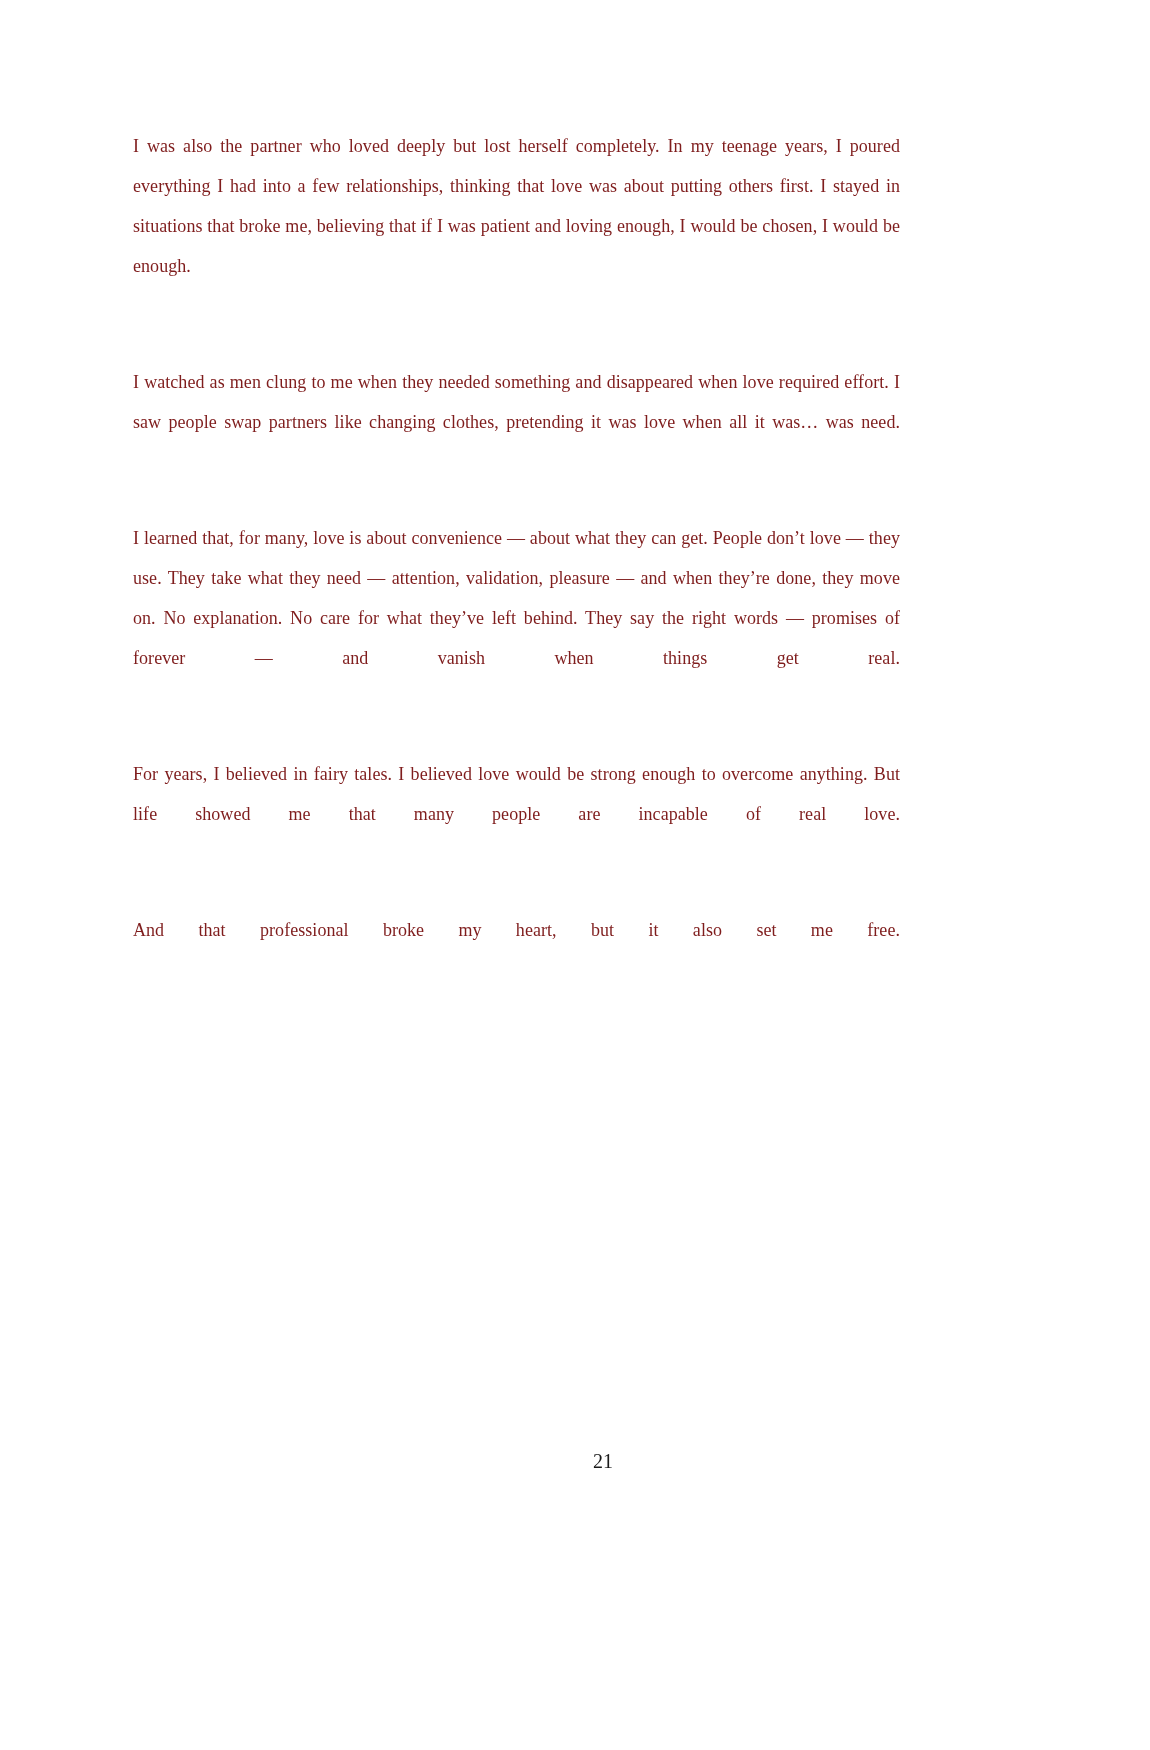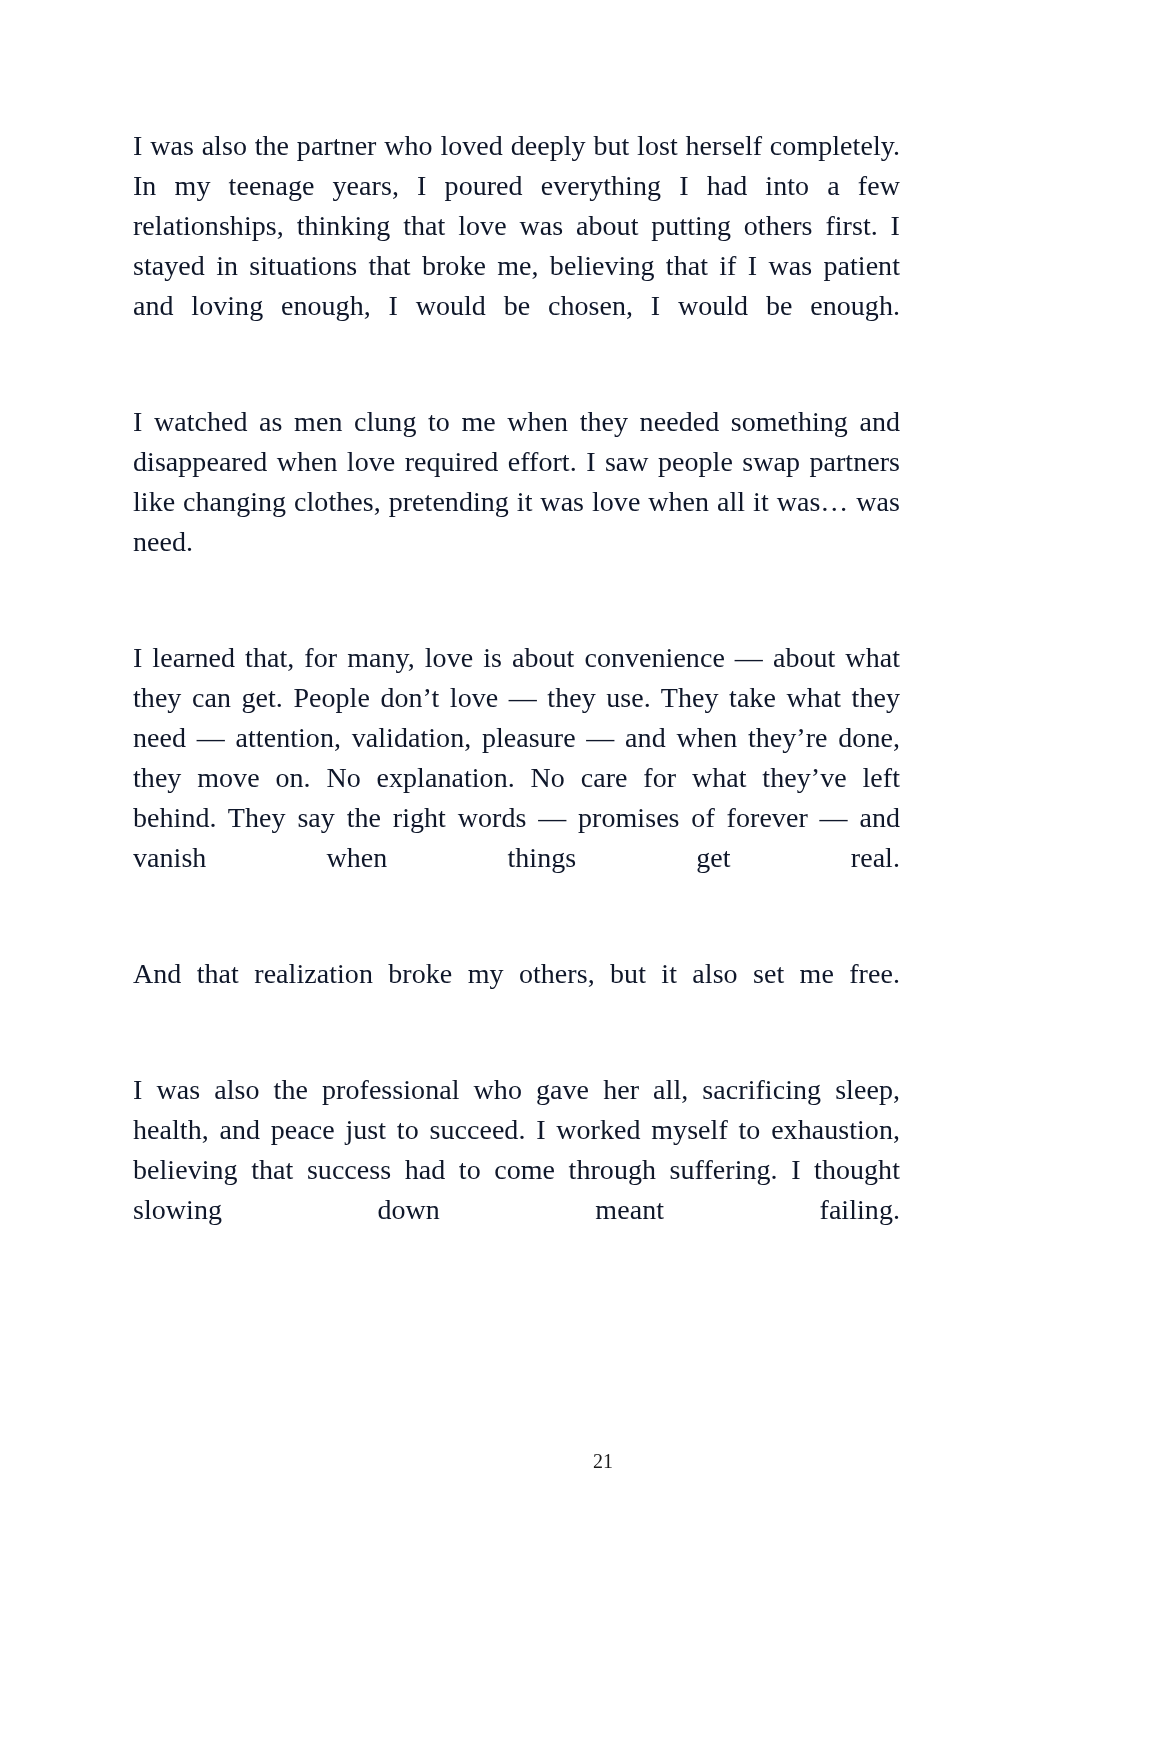--- a/index.html
+++ b/index.html
@@ -27,25 +27,25 @@
 
   .text-column {
     position: absolute;
     left: 133px;
     top: 126px;
     width: 767px;
   }
 
   .para {
     margin: 0 0 36px 0;
-    font-size: 28px;
+    font-size: 18px;
     line-height: 40px;
     text-align: justify;
     text-justify: inter-word;
-    color: #0f172a;
+    color: #7f1d1d;
     letter-spacing: 0.05px;
     word-spacing: 0.2px;
     hyphens: none;
   }
 
   .para:last-child {
     margin-bottom: 0;
   }
 
   
@@ -75,22 +75,22 @@
 
   <div class="text-column">
 
     <p class="para">I was also the partner who loved deeply but lost herself completely. In my teenage years, I poured everything I had into a few relationships, thinking that love was about putting others first. I stayed in situations that broke me, believing that if I was patient and loving enough, I would be chosen, I would be enough.</p>
 
 
     <p class="para">I watched as men clung to me when they needed something and disappeared when love required effort. I saw people swap partners like changing clothes, pretending it was love when all it was… was need.</p>
 
     <p class="para">I learned that, for many, love is about convenience — about what they can get. People don’t love —  they use. They take what they need — attention, validation, pleasure — and when they’re done, they move on. No explanation. No care for what they’ve left behind. They say the right words — promises of forever — and vanish when things get real.</p>
 
+    <p class="para">For years, I believed in fairy tales. I believed love would be strong enough to overcome anything. But life showed me that many people are incapable of real love.</p>
 
-    <p class="para">And that realization broke my others, but it also set me free.</p>
+    <p class="para">And that professional broke my heart, but it also set me free.</p>
 
-    <p class="para">I was also the professional who gave her all, sacrificing sleep, health, and peace just to succeed. I worked myself to exhaustion, believing that success had to come through suffering. I thought slowing down meant failing.</p>
 
   </div>
 
   <div class="folio">21</div>
 
 </div>
 
 </body></html>

